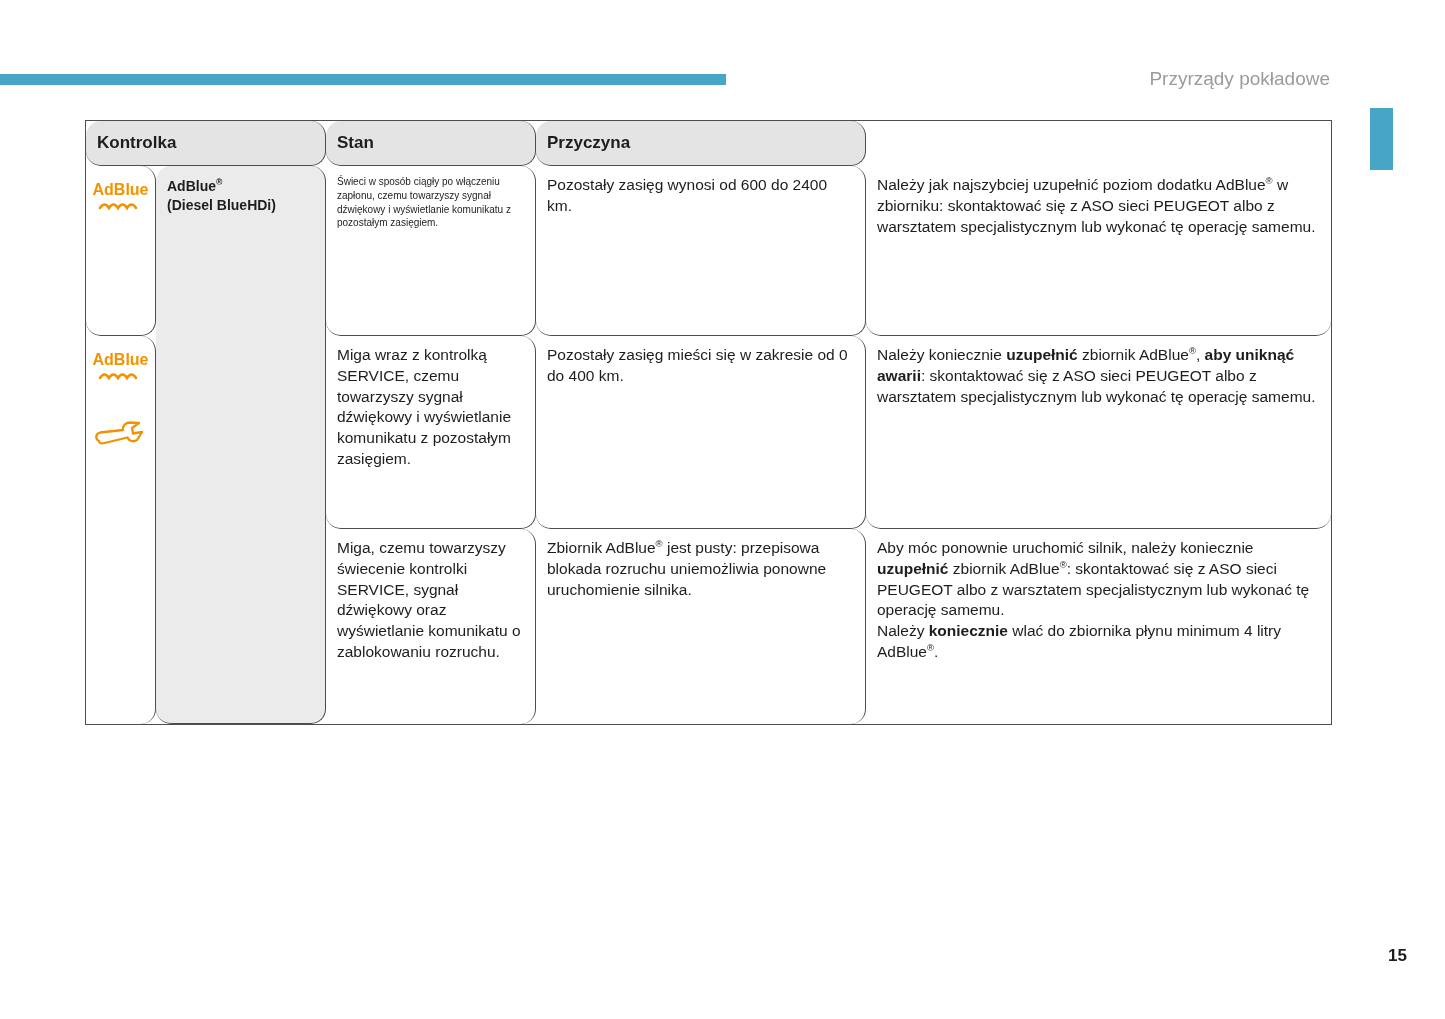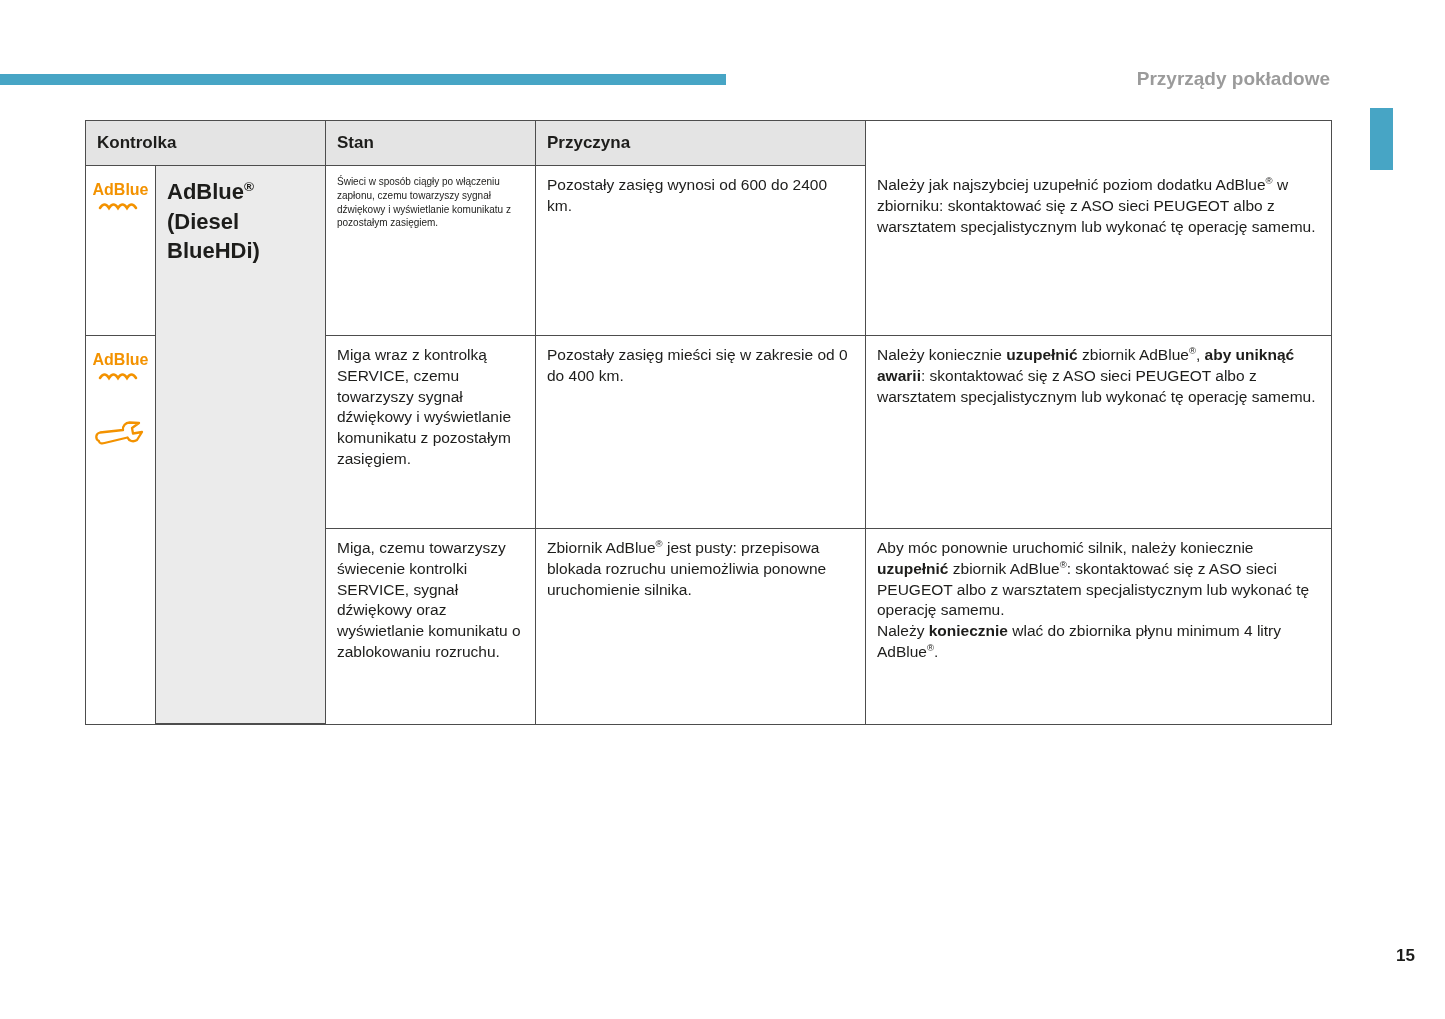--- a/index.html
+++ b/index.html
@@ -1,34 +1,34 @@
 <!DOCTYPE html>
 <html><head>
 <meta charset="utf-8">
 <style>
   html,body{margin:0;padding:0;background:#ffffff;}
   body{font-family:"Liberation Sans","DejaVu Sans",sans-serif;color:#1d1d1b;}
   .page{position:relative;width:1445px;height:1019px;background:#fff;overflow:hidden;}
 
   .top-bar{position:absolute;left:0;top:74px;width:726px;height:11px;}
-  .header-title{position:absolute;top:68px;right:115px;font-size:19px;color:#9b9b9b;font-weight:bold;}
+  .header-title{position:absolute;top:68px;right:115px;font-size:19px;color:#9b9b9b;}
   .chapter-tab{position:absolute;left:1370px;top:108px;width:23px;height:62px;}
-  .page-number{position:absolute;right:30px;top:946px;font-size:17px;font-weight:bold;}
+  .page-number{position:absolute;right:38px;top:946px;font-size:17px;font-weight:bold;}
 
   .grid{position:absolute;left:85px;top:120px;display:grid;
         grid-template-columns:70px 170px 210px 330px 465px;
         grid-template-rows:45px 170px 193px 195px;
         border:1px solid #4d4d4d;}
   .cell{border-right:1px solid #4d4d4d;border-bottom:1px solid #4d4d4d;
         padding:9px 11px;box-sizing:border-box;font-size:15.5px;line-height:1.34;
-        white-space:pre-line;}
+        white-space:pre-line;border-radius:15px;}
   .no-r{border-right:none;}
   .no-b{border-bottom:none;}
   .hdr{background:#e4e4e4;font-weight:bold;font-size:17px;display:flex;align-items:center;white-space:normal;}
-  .label-cell{background:#ebebeb;font-size:22px;line-height:1.35;padding-top:11px;}
+  .label-cell{background:#ebebeb;font-size:14px;line-height:1.35;padding-top:11px;}
   .stan-first{font-size:10px;line-height:1.38;}
   .icon-cell{display:flex;flex-direction:column;align-items:center;padding:16px 4px 8px 4px;gap:36px;}
   sup{font-size:62%;line-height:0;}
 
   .adblue-logo{display:flex;flex-direction:column;align-items:center;line-height:1;}
   .adblue-word{font-weight:bold;font-size:16px;}
   .wave-icon{margin-top:2px;}
 </style>
 </head>
 <body>

